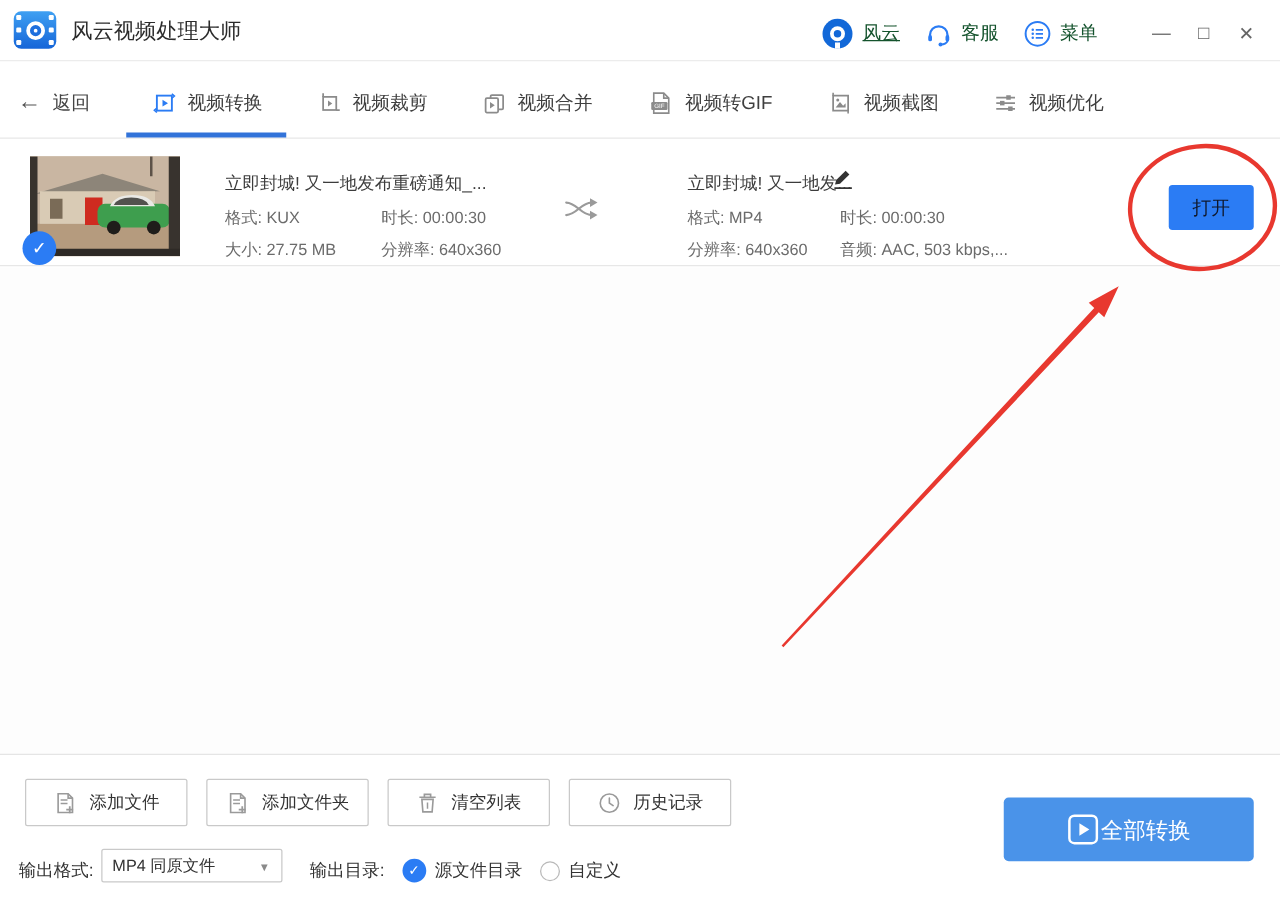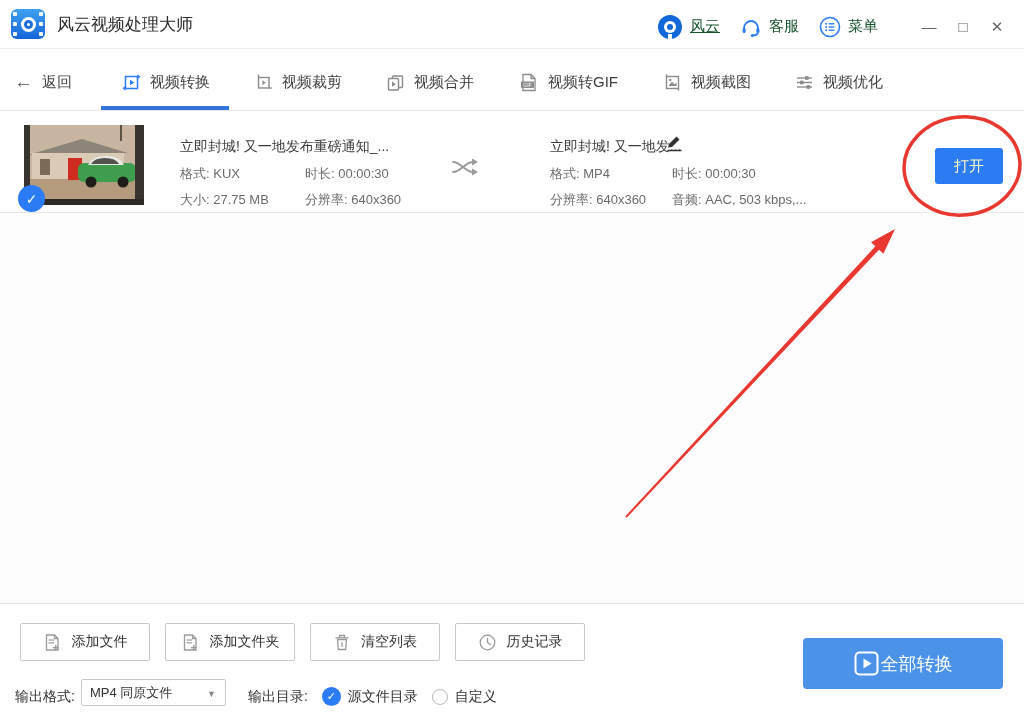--- a/index.html
+++ b/index.html
@@ -33,21 +33,21 @@
   
   .filerow { position:absolute; top:112px; left:0; width:1024px; height:101px; background:#fff; border-bottom:1px solid #e7e7e7; }
   .thumb { position:absolute; left:24px; top:13px; width:120px; height:80px; background:#c9b6a2; overflow:hidden; }
   .badge { position:absolute; left:18px; top:73px; width:27px; height:27px; border-radius:50%; background:#2b7cf4; color:#fff; display:flex; align-items:center; justify-content:center; font-size:14px; z-index:3; }
   .f-title { position:absolute; top:26px; font-size:14px; color:#3c3c3c; }
   .meta { position:absolute; font-size:13px; color:#6b6b6b; }
   .src-title { left:180px; }
   .out-title { left:550px; }
   .edit-ic { position:absolute; left:666px; top:22px; cursor:pointer; }
   .shuffle-ic { position:absolute; left:450px; top:44px; }
-  .open-btn { position:absolute; left:935px; top:36px; width:68px; height:36px; background:#2b7cf4; color:#fef9c3; font-size:15px; border:none; border-radius:3px; cursor:pointer; font-family:inherit; }
+  .open-btn { position:absolute; left:935px; top:36px; width:68px; height:36px; background:#2b7cf4; color:#0f172a; font-size:15px; border:none; border-radius:3px; cursor:pointer; font-family:inherit; }
 
   
   .listarea { position:absolute; top:214px; left:0; width:1024px; height:389px; background:#fdfdfd; }
 
   
   .bottom { position:absolute; top:603px; left:0; width:1024px; height:117px; background:#fff; border-top:1px solid #e5e5e5; }
   .tool-btn { position:absolute; top:19px; height:38px; width:130px; background:#fff; border:1px solid #c9c9c9; border-radius:2px; display:flex; align-items:center; justify-content:center; gap:10px; font-size:14px; color:#333; cursor:pointer; font-family:inherit; }
   .convert-btn { position:absolute; left:803px; top:34px; width:200px; height:51px; background:#4a93e9; border:none; border-radius:4px; color:#fff; font-size:18px; display:flex; align-items:center; justify-content:center; gap:2px; cursor:pointer; font-family:inherit; }
 
   .outbar { position:absolute; top:72px; left:0; width:1024px; height:30px; display:flex; align-items:flex-end; font-size:14px; color:#333; }

